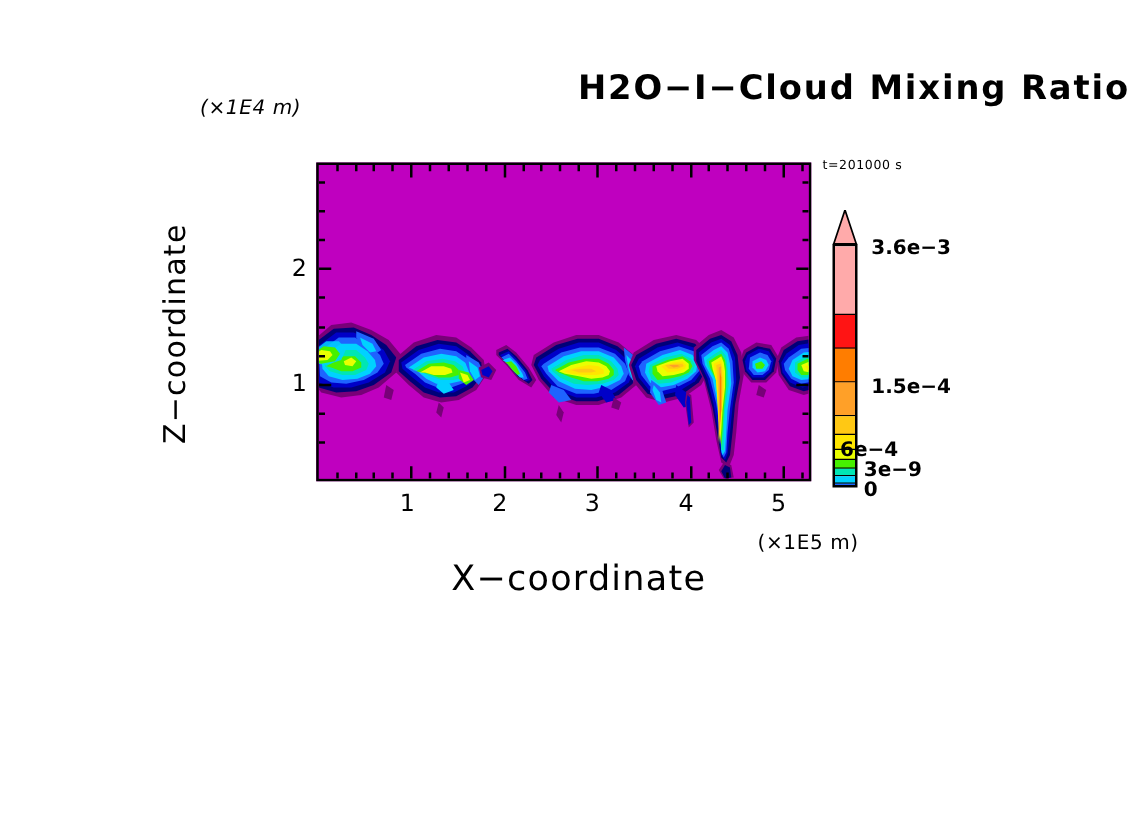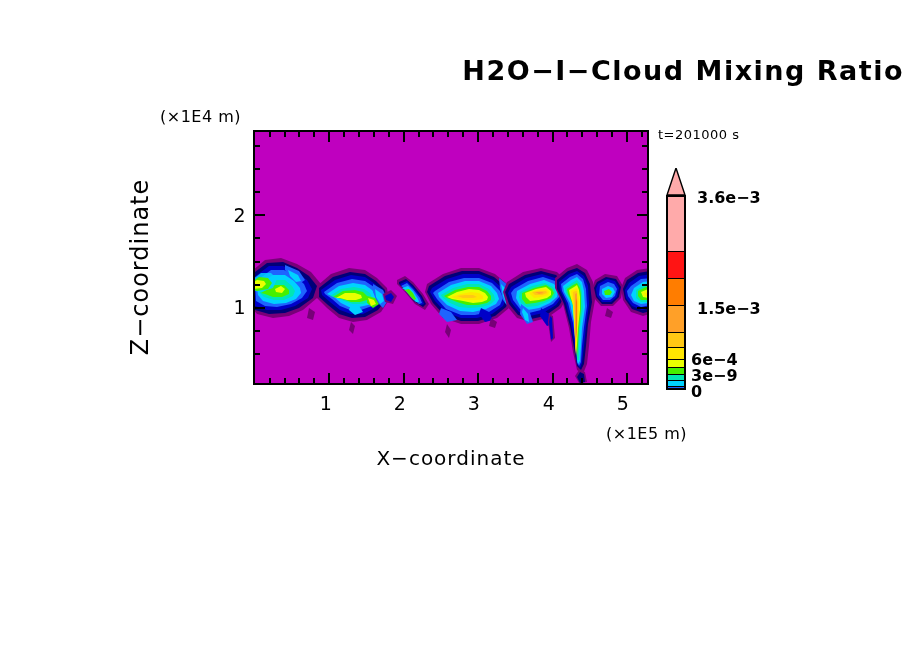--- a/index.html
+++ b/index.html
@@ -28,40 +28,41 @@
   }
   #title {
     left: 0; top: 55px;
     width: 904px;
     text-align: right;
     font-size: 27px;
     letter-spacing: 1.5px;
     font-weight: bold;
   }
   #zunit {
-    left: 160px; top: 107px;
+    left: 160px; top: 76px;
     font-size: 16px;
     letter-spacing: 0.5px;
+    font-style: italic;
   }
   #xunit {
     left: 566px; top: 424px;
     font-size: 16px;
     letter-spacing: 0.5px;
     margin-left: 40px;
   }
   #tlabel {
     left: 658px; top: 127px;
-    font-size: 13px;
+    font-size: 10px;
     letter-spacing: 0.5px;
   }
   #xaxis-title {
-    left: 253px; top: 446px;
+    left: 265px; top: 446px;
     width: 396px;
     text-align: center;
-    font-size: 20px;
+    font-size: 28px;
     letter-spacing: 1px;
   }
   #yaxis-title {
     left: -58px; top: 253px;
     width: 396px;
     text-align: center;
     font-size: 24px;
     letter-spacing: 1px;
     transform: rotate(-90deg);
     transform-origin: 50% 50%;
@@ -347,18 +348,18 @@
       <div class="cb-band" style="background: rgb(255, 200, 20); height: 14px; border-bottom: 1px solid rgb(0, 0, 0);"></div>
       <div class="cb-band" style="background: rgb(255, 230, 0); height: 11px; border-bottom: 1px solid rgb(0, 0, 0);"></div>
       <div class="cb-band" style="background: rgb(234, 255, 0); height: 7px; border-bottom: 1px solid rgb(0, 0, 0);"></div>
       <div class="cb-band" style="background: rgb(70, 240, 0); height: 6px; border-bottom: 1px solid rgb(0, 0, 0);"></div>
       <div class="cb-band" style="background: rgb(0, 230, 180); height: 5px; border-bottom: 1px solid rgb(0, 0, 0);"></div>
       <div class="cb-band" style="background: rgb(0, 210, 255); height: 5px; border-bottom: 1px solid rgb(0, 0, 0);"></div>
       <div class="cb-band" style="background: rgb(30, 100, 255); height: 5px; border-bottom: 1px solid rgb(0, 0, 0);"></div>
     </div>
 
   <div class="txt cb-lbl" style="left:697px;top:188px;text-align:right;">3.6e−3</div>
-  <div class="txt cb-lbl" style="left:697px;top:299px;">1.5e−3</div>
-  <div class="txt cb-lbl" style="left:691px;top:350px;">6e−4</div>
+  <div class="txt cb-lbl" style="left:697px;top:299px;">1.5e−4</div>
+  <div class="txt cb-lbl" style="left:672px;top:350px;">6e−4</div>
   <div class="txt cb-lbl" style="left:691px;top:366px;">3e−9</div>
   <div class="txt cb-lbl" style="left:691px;top:382px;">0</div>
 
 </div>
 
 </body></html>

